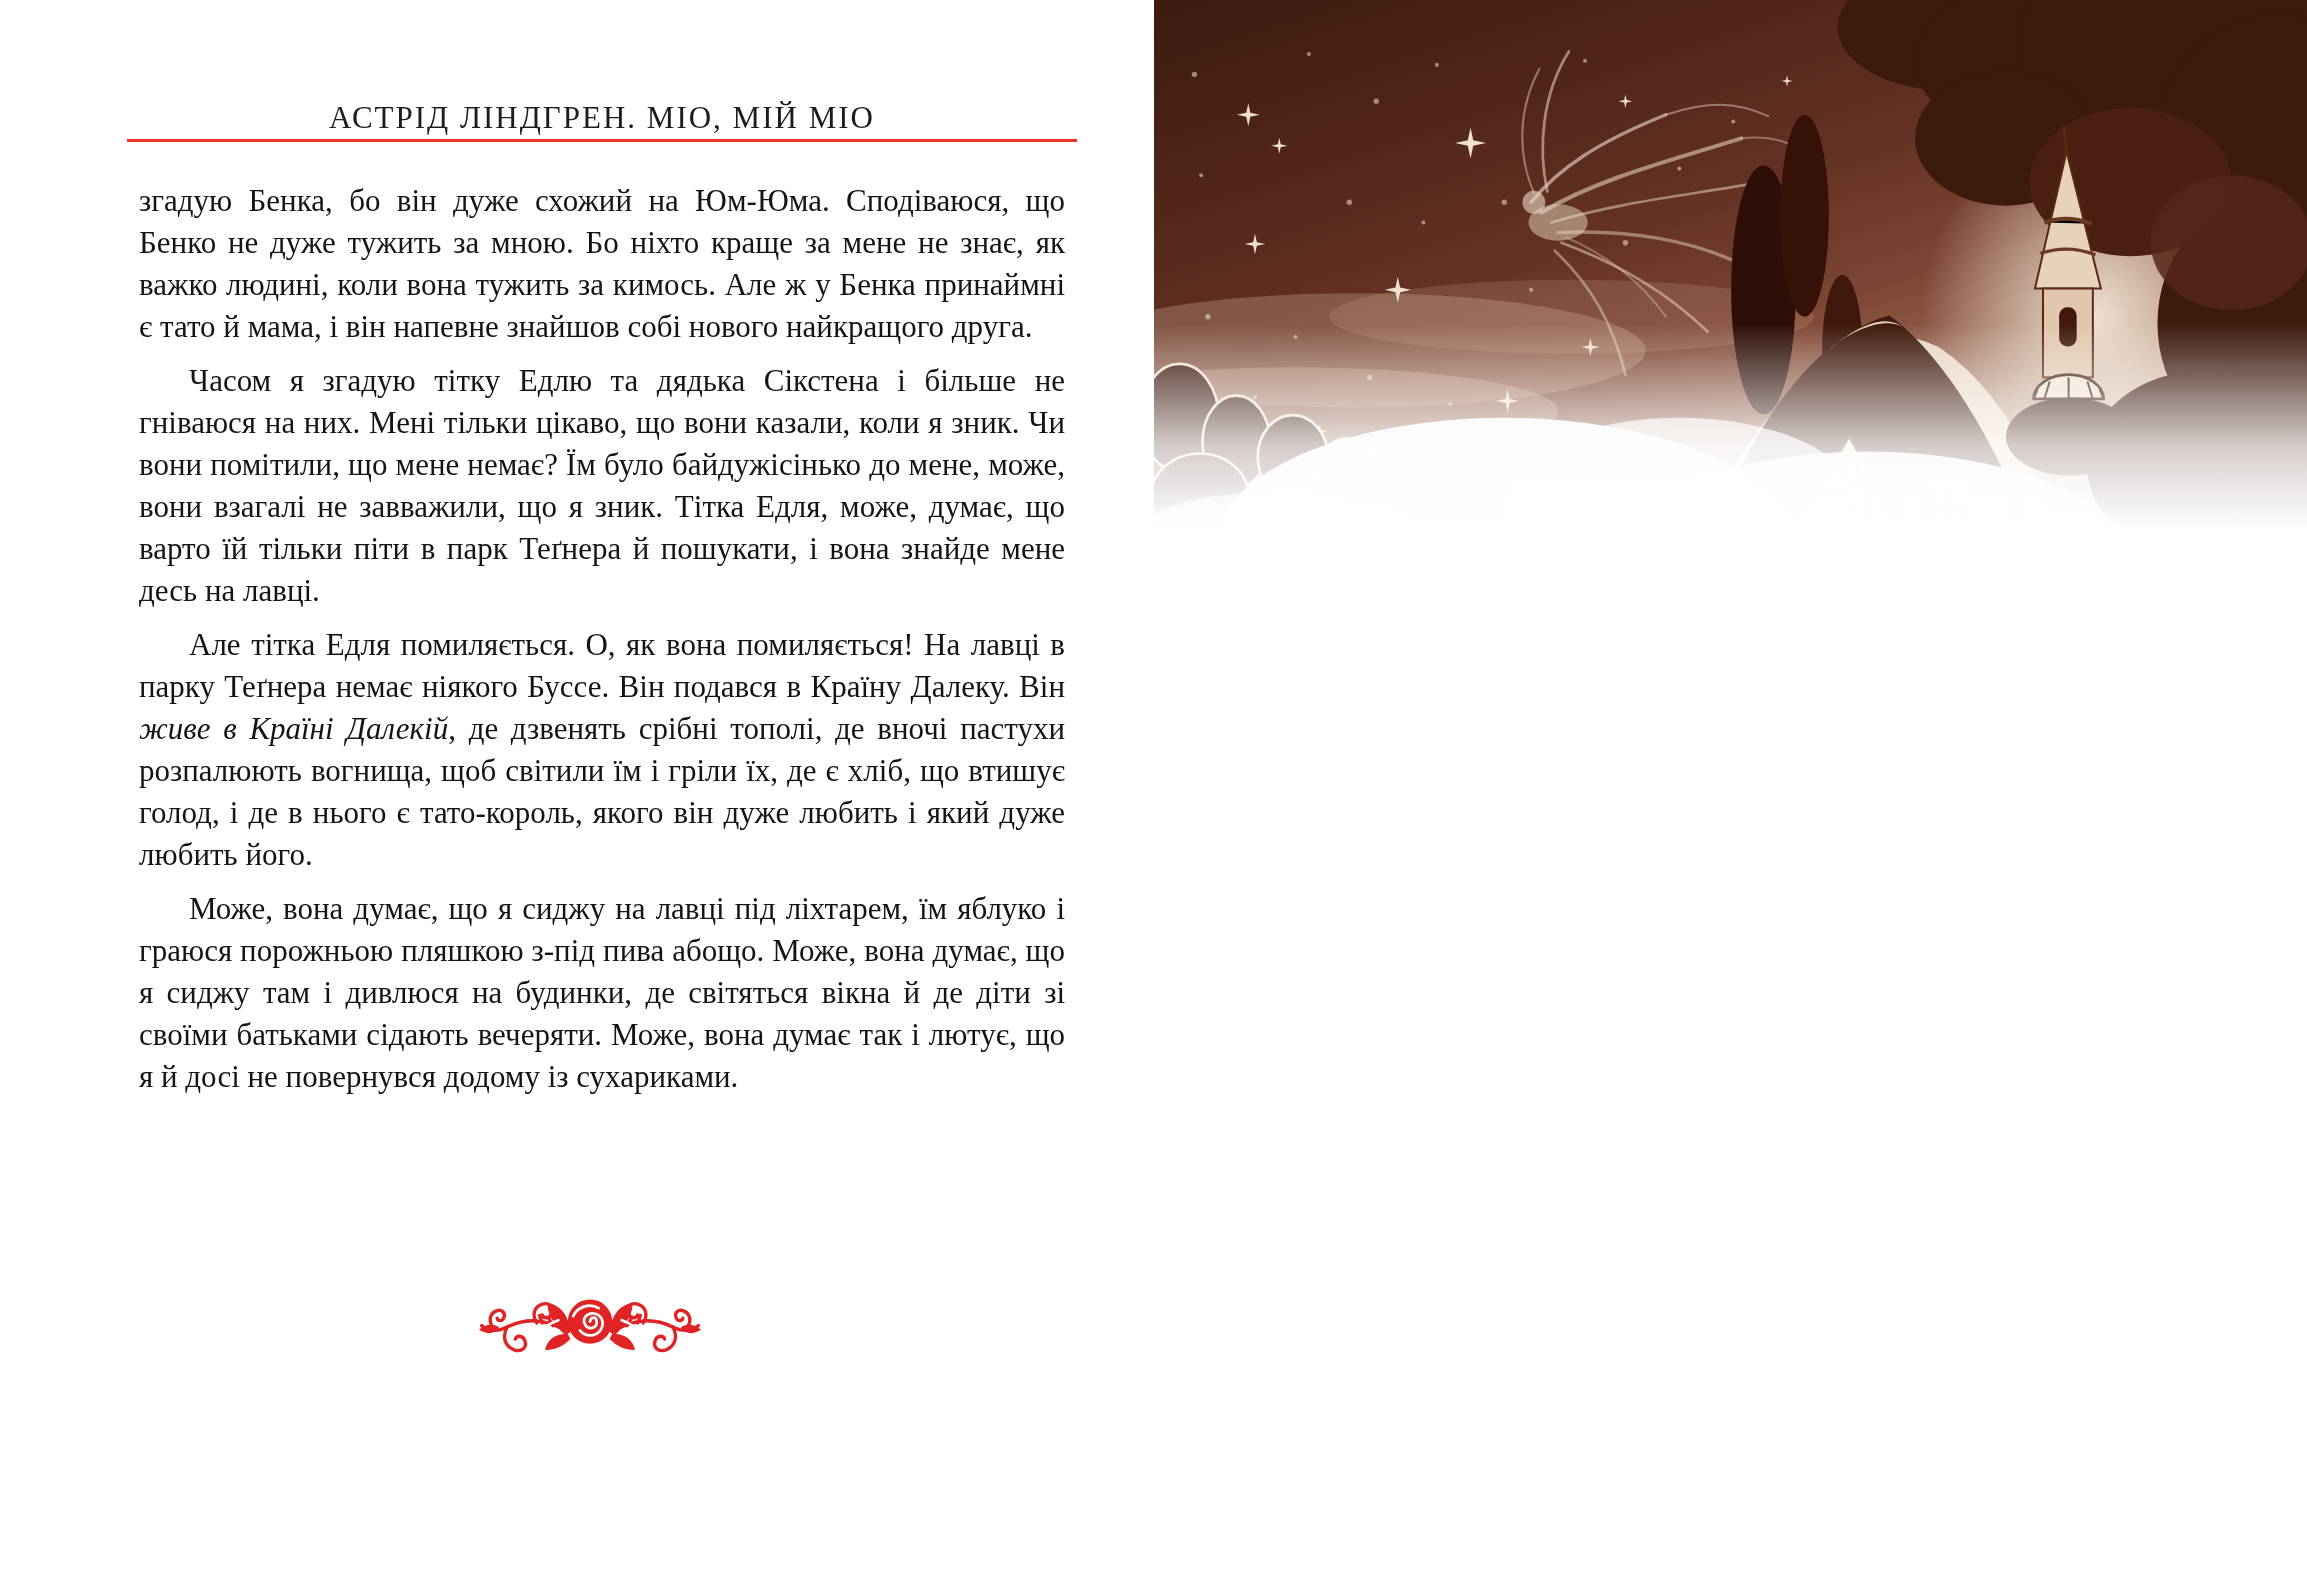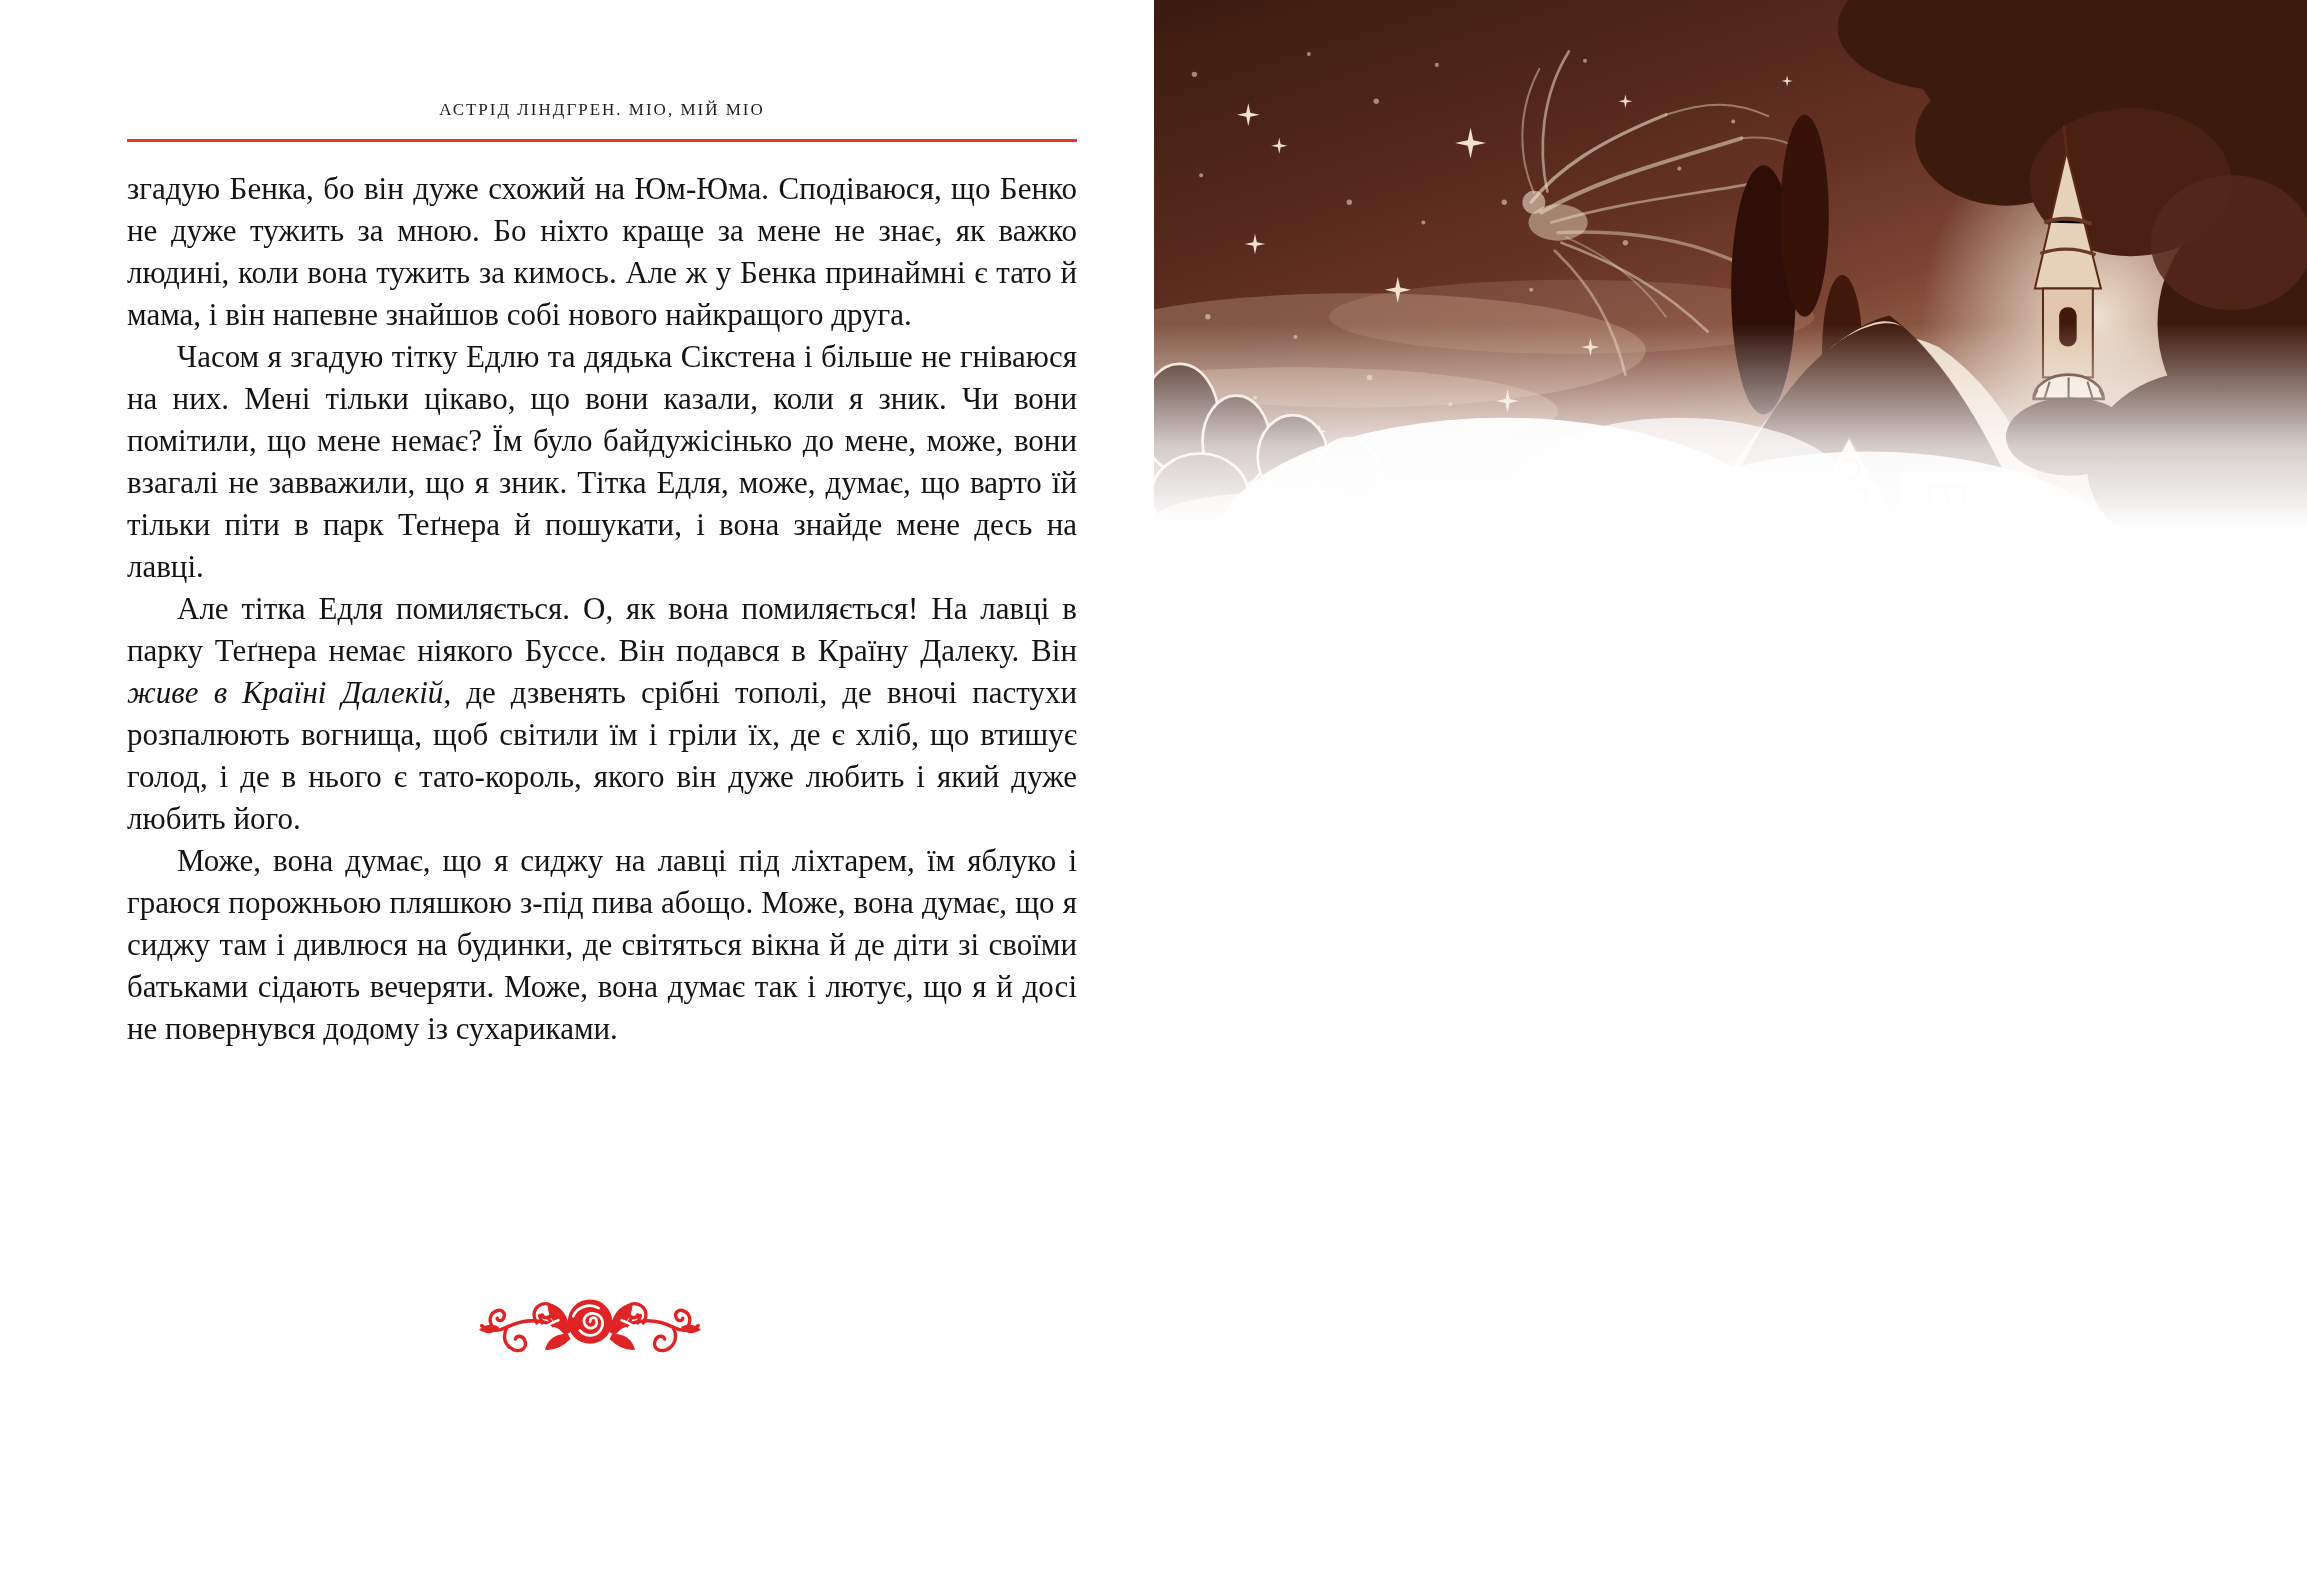--- a/index.html
+++ b/index.html
@@ -4,30 +4,30 @@
 <style>
   html,body{margin:0;padding:0;background:#ffffff;}
   #canvas{
     position:relative;width:2307px;height:1591px;background:#ffffff;overflow:hidden;
     font-family:"Liberation Serif","DejaVu Serif",serif;color:#161616;
   }
   
   #left-page{position:absolute;left:0;top:0;width:1153px;height:1591px;}
   .running-header{
     position:absolute;left:127px;top:100px;width:950px;
-    text-align:center;font-size:17px;letter-spacing:2px;color:#1d1d1d;
+    text-align:center;font-size:31px;letter-spacing:2px;color:#1d1d1d;
   }
   .header-rule{
     position:absolute;left:127px;top:139px;width:950px;height:3.4px;background:#e8342b;
   }
   .body-text{
     position:absolute;left:127px;top:168px;width:950px;
     font-size:31px;line-height:42px;text-align:justify;color:#141414;
   }
-  .body-text p{margin:0;text-indent:50px;}
+  .body-text p{margin:12px;text-indent:50px;}
   .body-text p.first{text-indent:0;}
   .rose-wrap{position:absolute;left:472px;top:1292px;width:236px;height:74px;}
   
   #right-page{position:absolute;left:1153px;top:0;width:1154px;height:1591px;}
   .illustration{
     position:absolute;left:0.7px;top:0;width:1153px;height:546px;overflow:hidden;
     background:linear-gradient(162deg,
       #3c1a10 0%, #52271a 24%, #653325 42%, #7c4533 56%,
       #9a6a52 70%, #c2a087 80%, #eadfd3 90%, #ffffff 100%);
   }

